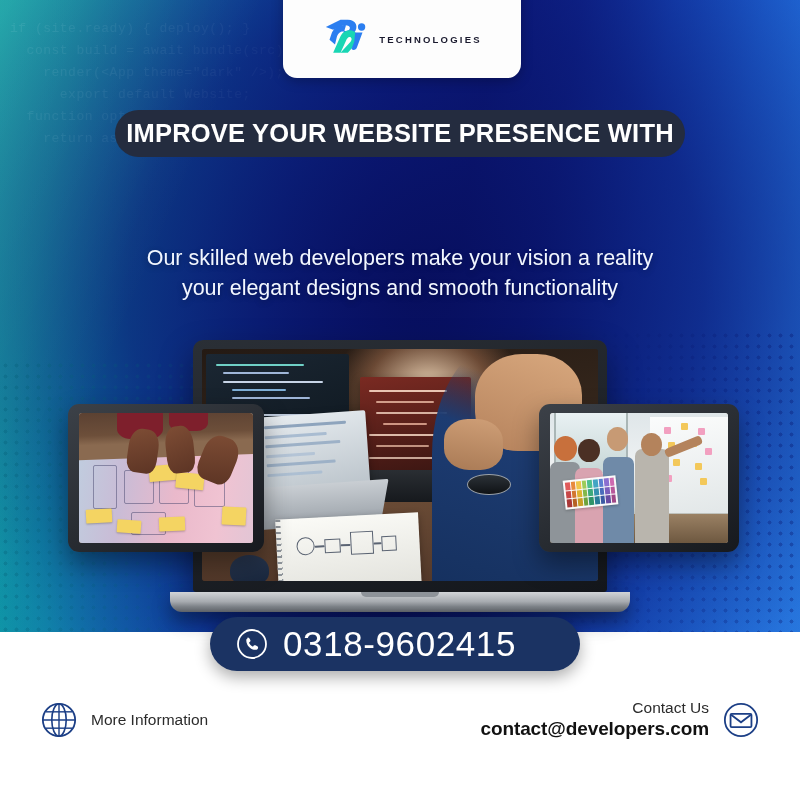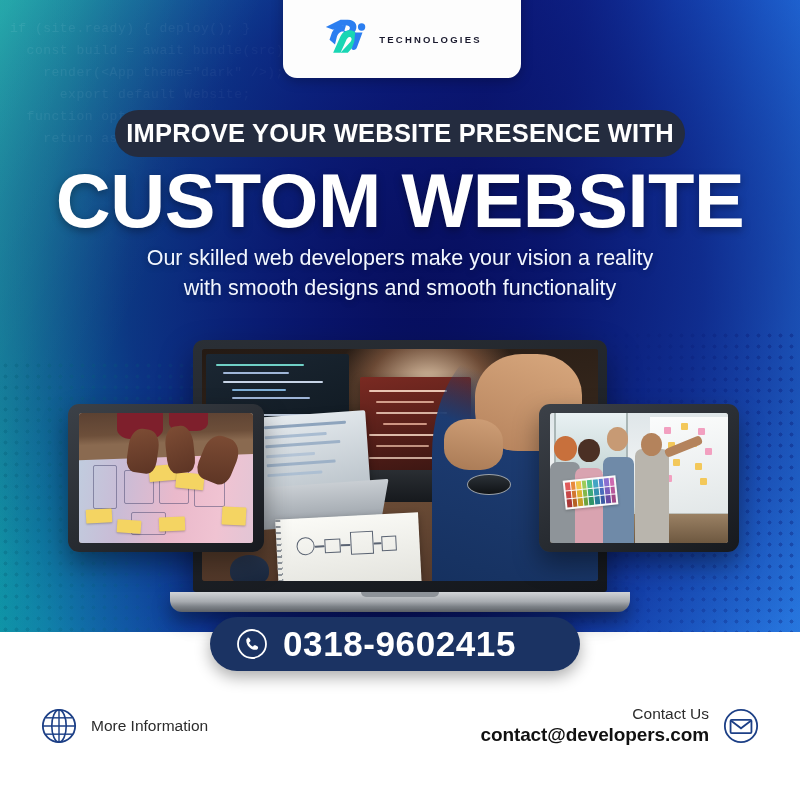--- a/index.html
+++ b/index.html
@@ -298,30 +298,30 @@
     position:absolute; left:210px; top:617px;
     width:370px; height:54px;
     background:#1b3363;
     border-radius:27px;
     display:flex; align-items:center; gap:15px;
     padding-left:26px;
     box-shadow:0 6px 16px rgba(0,0,0,0.33);
     z-index:8;
   }
   .phone-num {
-    font-size:35px; font-weight:bold; color:#ffffff; letter-spacing:.6px;
+    font-size:35px; font-weight:normal; color:#ffffff; letter-spacing:.6px;
   }
 
   
   .footer {
     position:absolute; left:0; top:632px; width:800px; height:168px;
     background:#ffffff; z-index:3;
   }
   .footer-row {
-    position:absolute; left:0; top:72px; width:800px;
+    position:absolute; left:0; top:66px; width:800px;
     display:flex; align-items:center; justify-content:space-between;
     padding:0 40px;
     gap:43px;
   }
   .f-left  { display:flex; align-items:center; gap:13px; }
   .f-right { display:flex; align-items:center; gap:13px; }
   .f-label { font-size:15.5px; color:#2b2b2b; line-height:1.25; }
   .f-value { font-size:19px; font-weight:bold; color:#111111; line-height:1.25; letter-spacing:-.1px; }
   .f-textblock-right { text-align:right; }
 </style>
@@ -352,27 +352,24 @@
     </svg>
     <div class="logo-word">
       <div class="logo-sub">TECHNOLOGIES</div>
     </div>
   </div>
 
   <div class="kicker">
     <span>IMPROVE YOUR WEBSITE PRESENCE WITH</span>
   </div>
 
-  <div class="headline">
-    <span>CUSTOM WEBSITE</span>
-  </div>
 
   <div class="subhead">
     <div>Our skilled web developers make your vision a reality</div>
-    <div>with smooth designs and smooth functionality</div>
+    <div>your elegant designs and smooth functionality</div>
   </div>
 
   <div class="devices">
 
     <div class="laptop">
       <div class="laptop-lid">
         <div class="laptop-screen">
           <div class="sc-dev">
             <div class="desk"></div>
             <div class="glow"></div>

